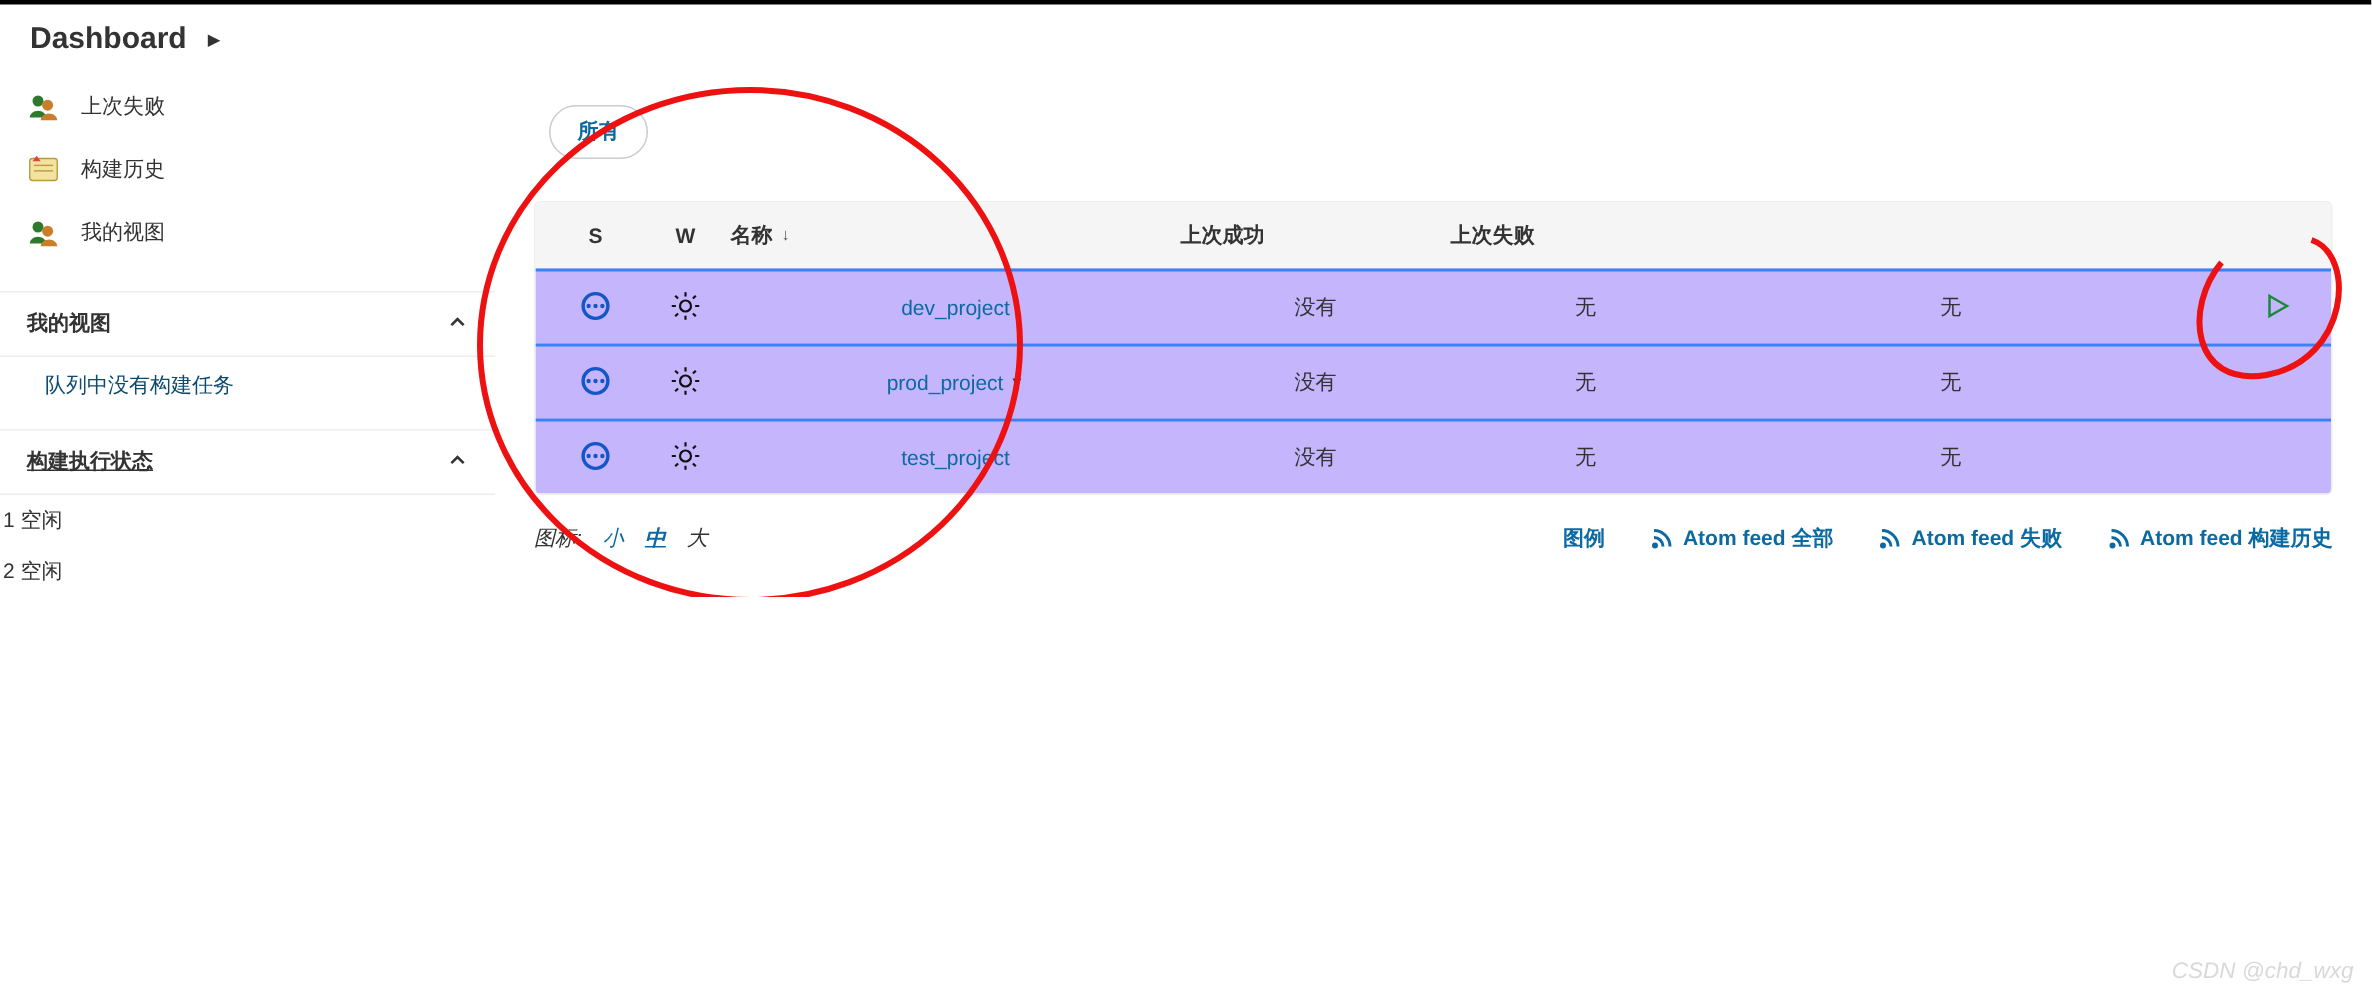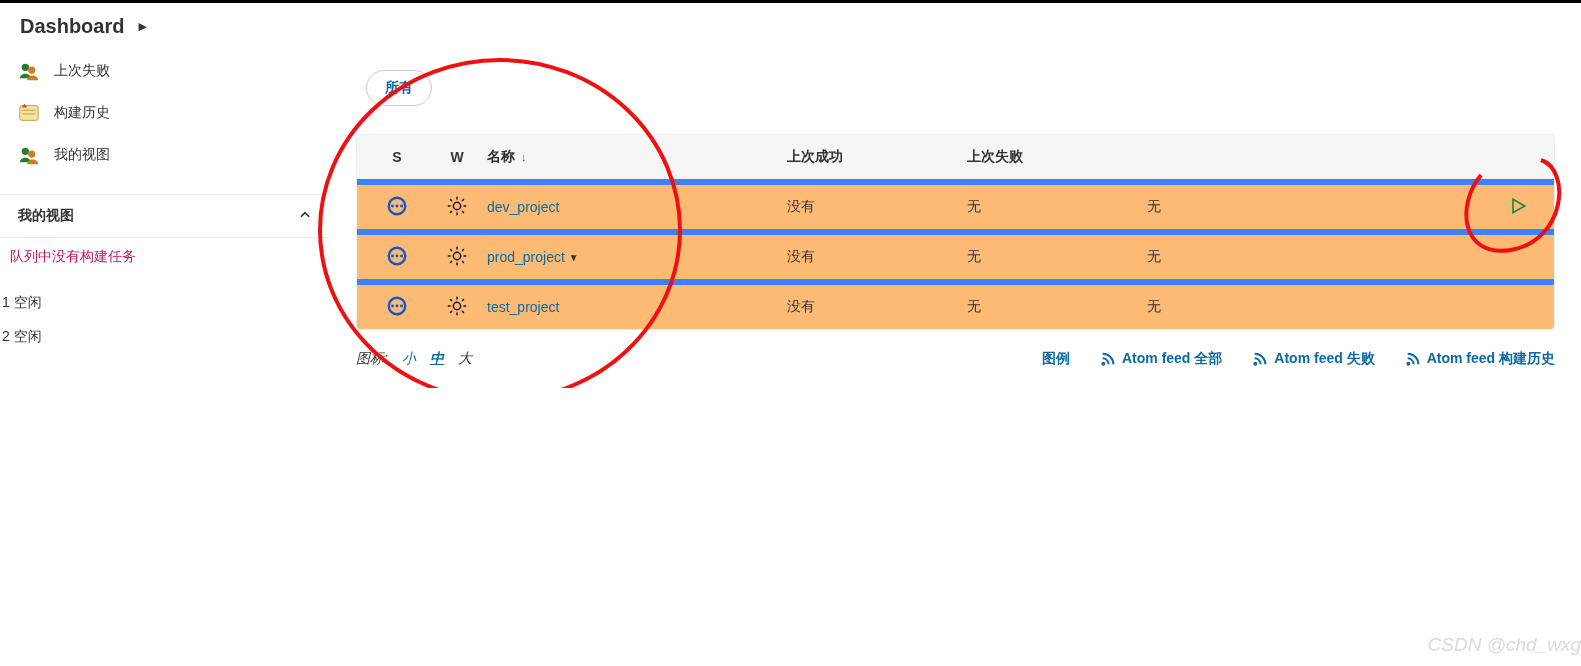--- a/index.html
+++ b/index.html
@@ -47,21 +47,21 @@
     display: flex;
     align-items: center;
     justify-content: space-between;
     padding: 12px 18px;
     font-weight: 700;
     border-top: 1px solid #eee;
     border-bottom: 1px solid #eee;
     cursor: pointer;
   }
   .section-head.underline span:first-child { text-decoration: underline; }
-  .section-body { padding: 10px 10px; color: #be185d; }
+  .section-body { padding: 10px 30px; color: #0c4a6e; }
   .exec-item { padding: 8px 2px; color: #333; }
   .main {
     flex: 1;
     padding: 20px 26px;
     min-width: 0;
   }
   .tab-pill {
     display: inline-block;
     border: 1px solid #ccc;
     border-radius: 24px;
@@ -85,22 +85,23 @@
     align-items: center;
     padding: 0 10px;
   }
   .job-head {
     background: #f5f5f5;
     font-weight: 700;
     height: 44px;
   }
   .job-row {
     height: 50px;
-    border-top: 6px solid #3b82f6;
-    background: #fdba74;
+    border-top: 2px solid #3b82f6;
+    background: #c4b5fd;
+    text-align: center;
   }
   .col-s, .col-w { text-align: center; }
   .col-name-head { display: flex; align-items: center; gap: 6px; }
   .sort-arrow { font-size: 11px; color: #555; }
   .name-link { color: #0b6aa2; cursor: pointer; display: inline-flex; align-items: center; gap: 4px;}
   .status-circle {
     width: 22px; height: 22px;
     display: inline-flex; align-items: center; justify-content: center;
   }
   .weather { display:inline-flex; align-items:center; justify-content:center; }
@@ -116,24 +117,24 @@
   }
   .icon-size-group { display:flex; align-items:center; gap: 14px; font-style: italic; }
   .size-opt { color:#0b6aa2; cursor:pointer; }
   .size-opt.current { font-weight:700; text-decoration: underline; }
   .size-opt.plain { color:#333; }
   .feed-group { display:flex; align-items:center; gap: 30px; }
   .feed-link { color:#0b6aa2; cursor:pointer; display:flex; align-items:center; gap:6px; font-weight:600;}
   .rss-icon { display:inline-flex; }
   .watermark {
     position: fixed;
-    right: 0;
+    right: 12px;
     bottom: 10px;
     color: #d9d9d9;
-    font-size: 19px;
+    font-size: 15px;
     font-style: italic;
     pointer-events: none;
     user-select: none;
   }
   
   .anno {
     position: absolute;
     pointer-events: none;
   }
   .anno svg { overflow: visible; }
@@ -193,20 +194,28 @@
       <span>
         <svg width="14" height="14" viewBox="0 0 24 24" fill="none" stroke="#333" stroke-width="3">
             <polyline points="5 15 12 8 19 15"></polyline>
           </svg>
       </span>
     </div>
     <div class="section-body">队列中没有构建任务</div>
 
     <div style="height:10px;"></div>
 
+    <div class="section-head underline">
+      <span>构建执行状态</span>
+      <span>
+        <svg width="14" height="14" viewBox="0 0 24 24" fill="none" stroke="#333" stroke-width="3">
+            <polyline points="5 15 12 8 19 15"></polyline>
+          </svg>
+      </span>
+    </div>
     <div id="exec-list">
         <div class="exec-item">1  空闲</div>
         <div class="exec-item">2  空闲</div>
       </div>
   </div>
 
   <div class="main main-wrap">
 
     <div class="tab-pill">
       <span>所有</span>

